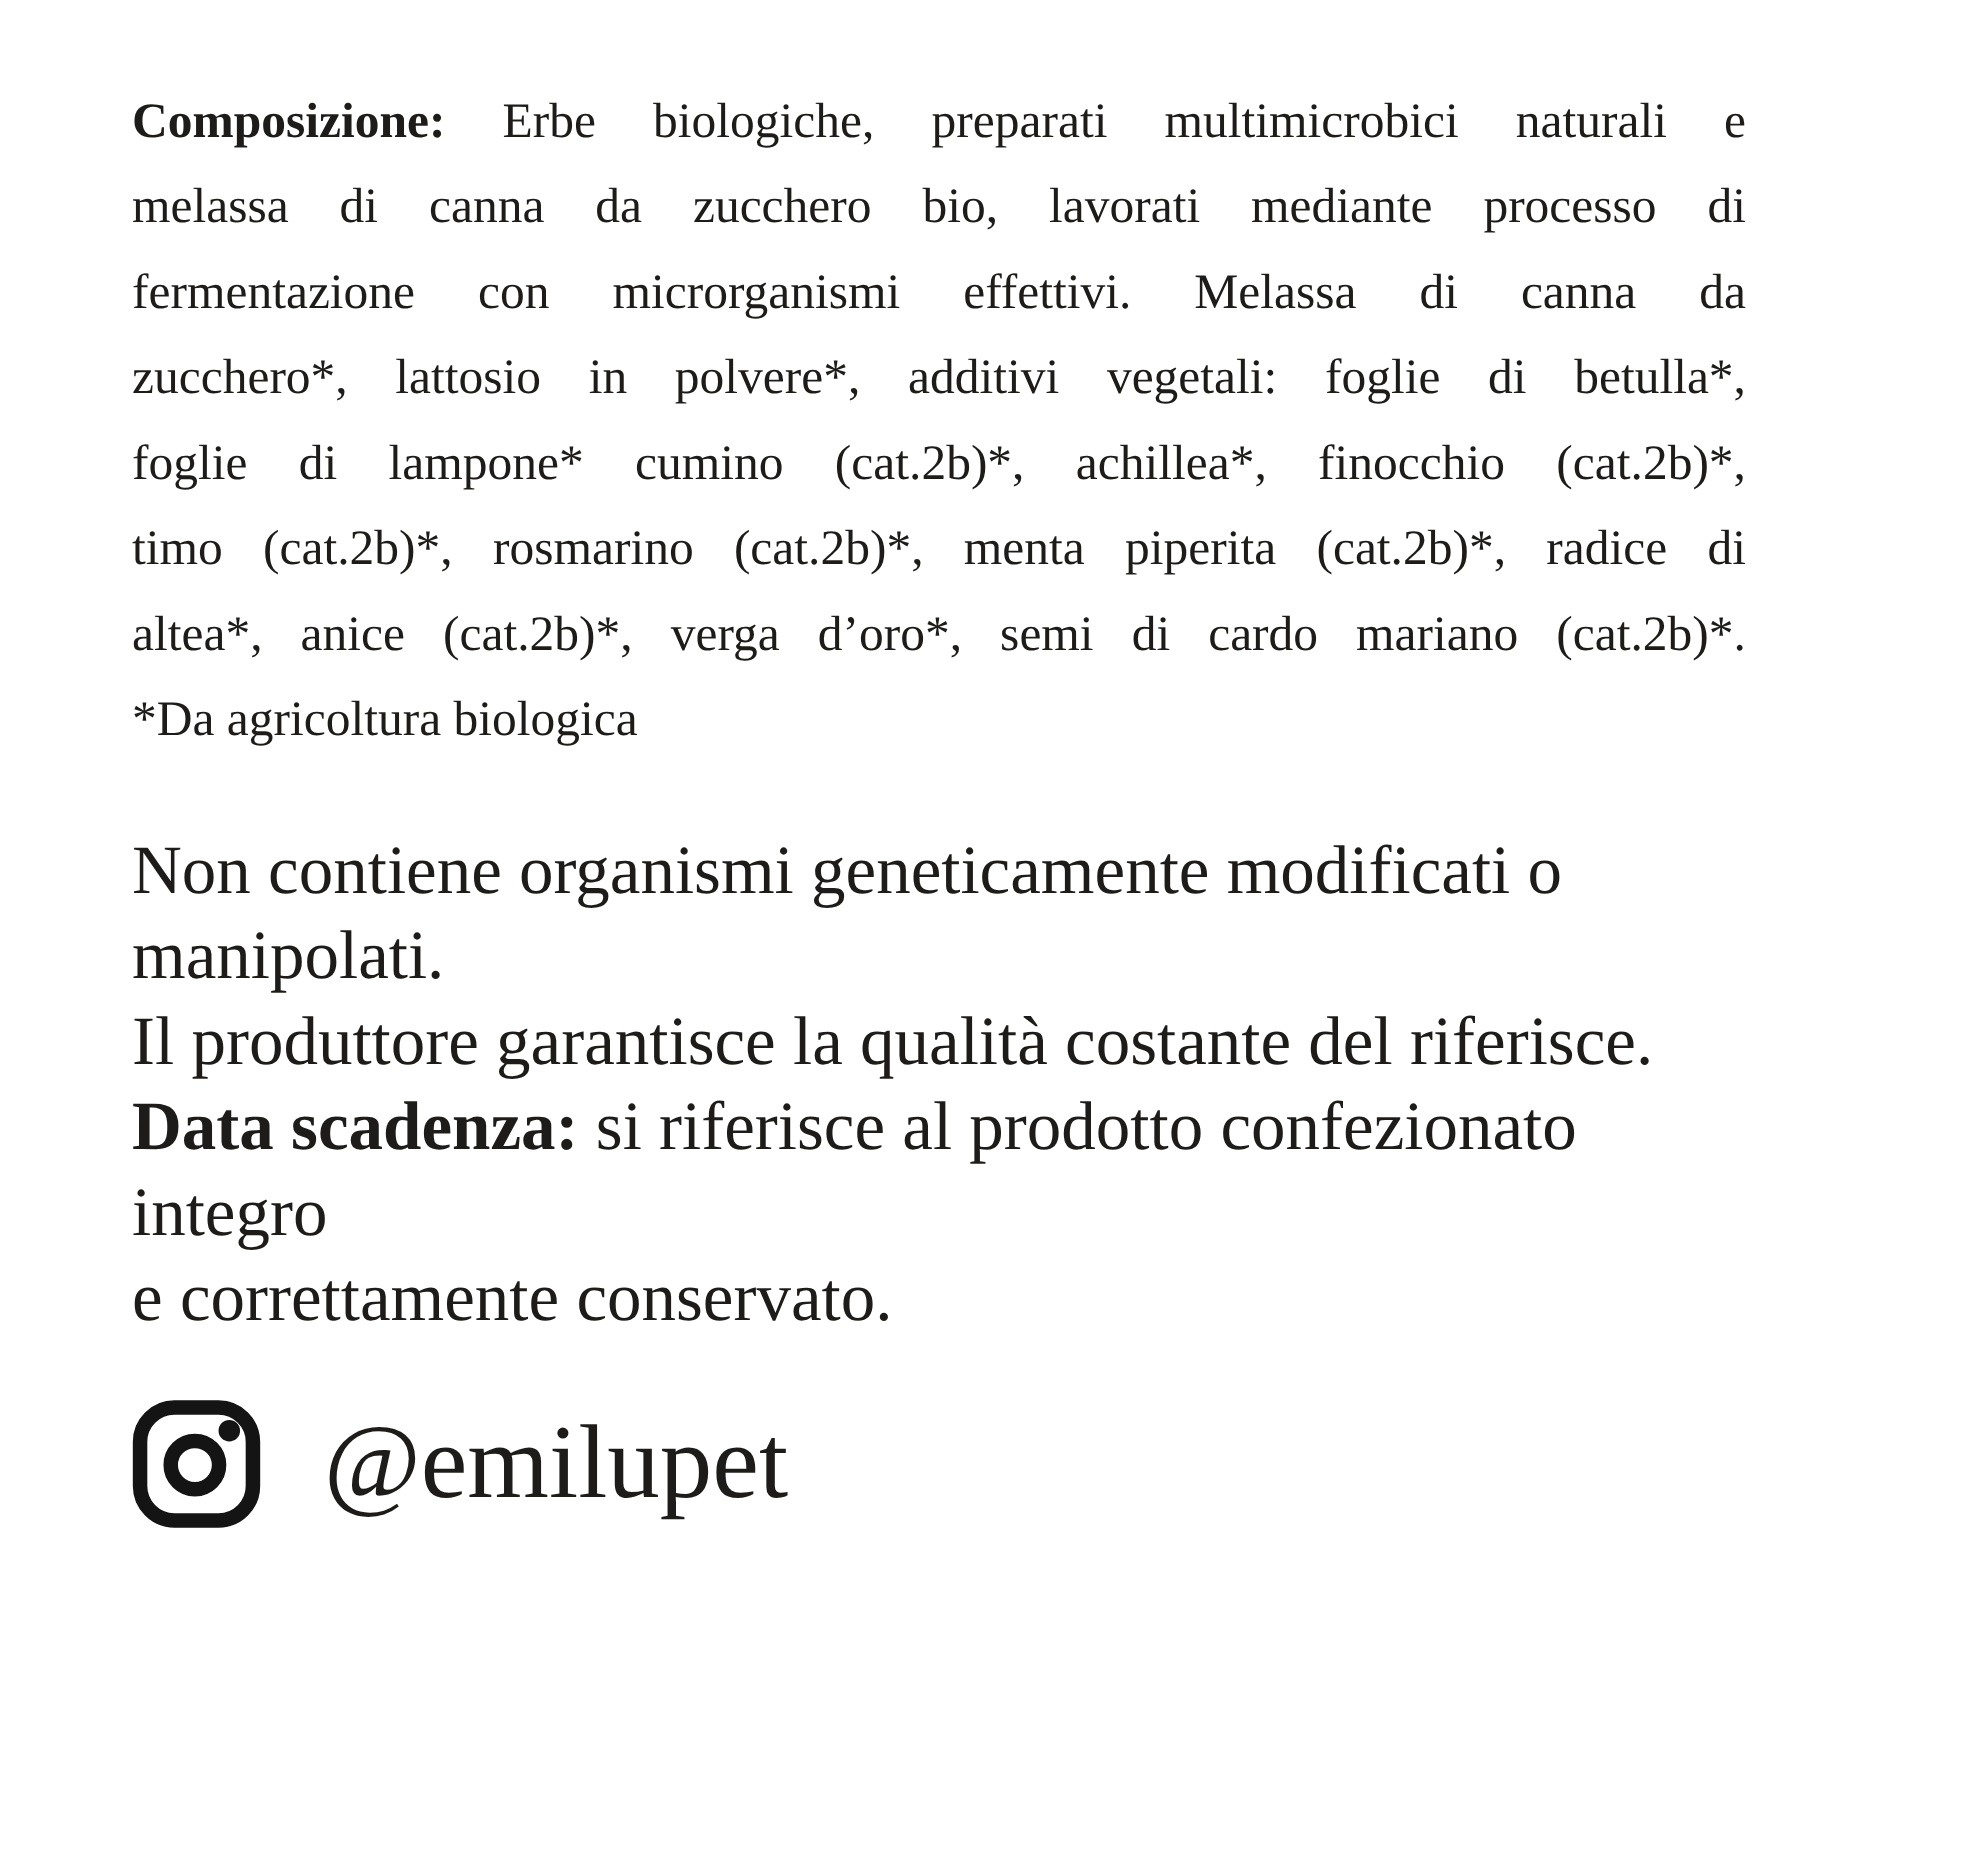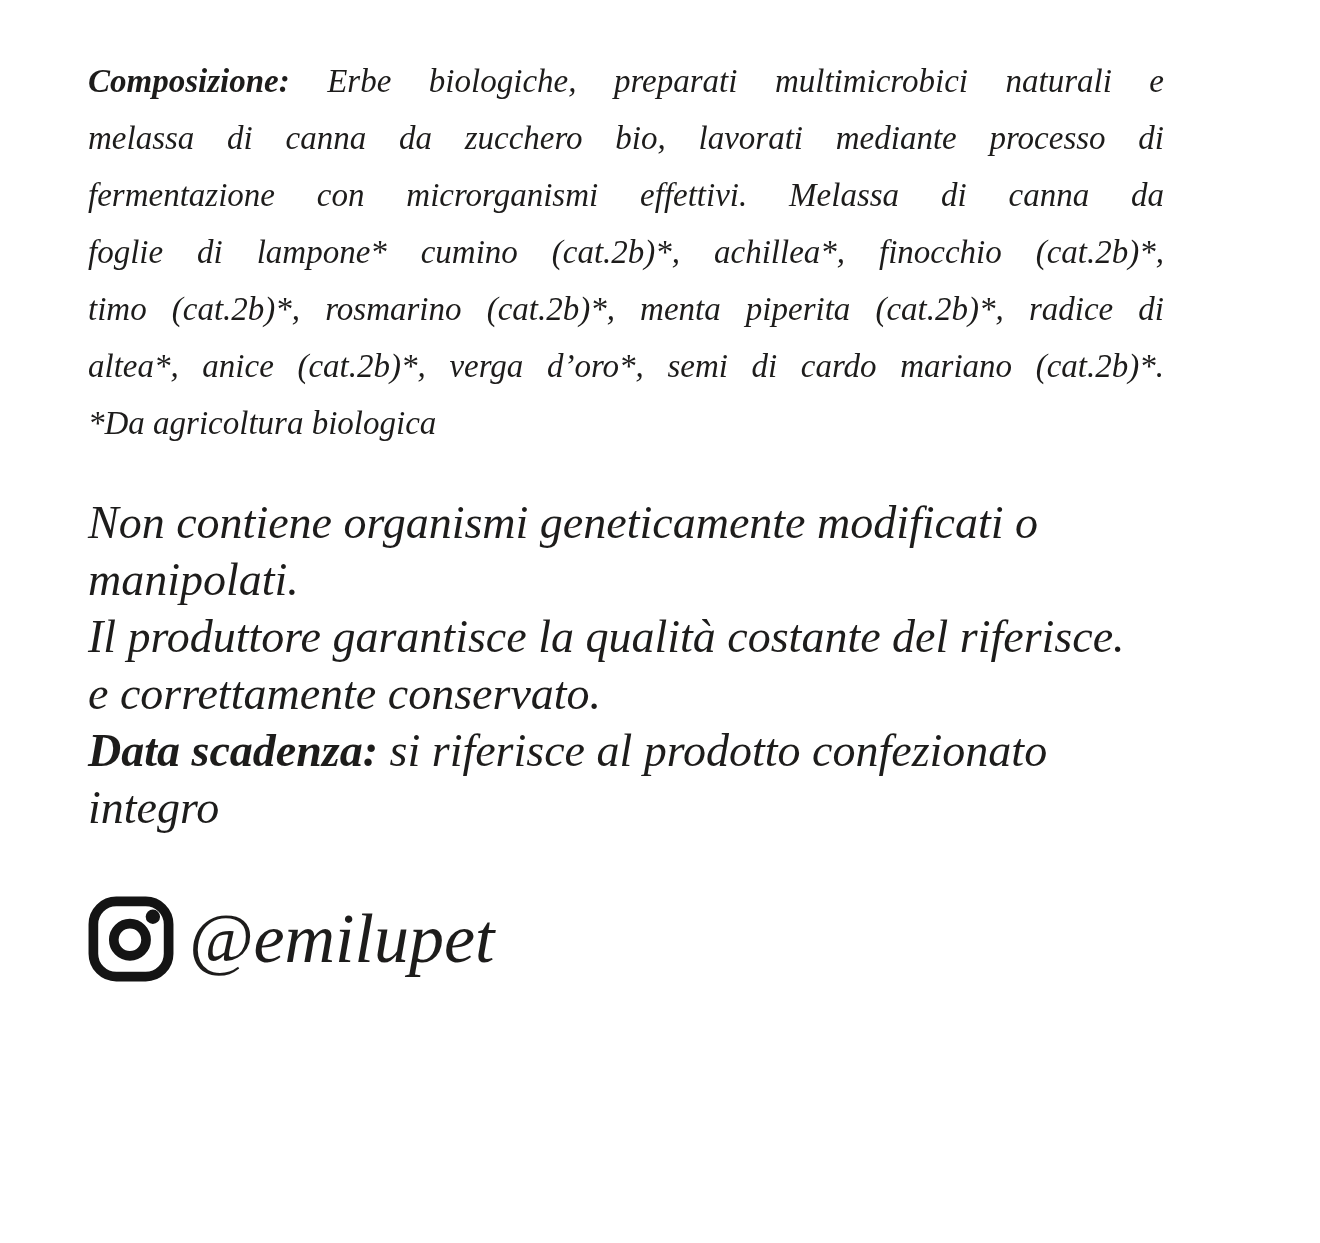--- a/index.html
+++ b/index.html
@@ -8,21 +8,20 @@
     height: 1243px;
     background: #ffffff;
     color: #1d1c1b;
     font-family: "Liberation Serif", "DejaVu Serif", serif;
     overflow: hidden;
   }
   .label {
     padding: 53px 44px 0 88px;
     box-sizing: border-box;
     width: 1208px;
-    font-style: italic;
   }
   p { margin: 0; }
 
   
   .composition {
     font-size: 33px;
     line-height: 57px;
   }
   .composition .just {
     text-align: justify;
@@ -33,48 +32,49 @@
   
   .info {
     margin-top: 42px;
     font-size: 46px;
     line-height: 57px;
   }
   .info strong { font-weight: bold; }
 
   
   .social {
-    margin-top: 60px;
+    margin-top: 40px;
     display: flex;
     align-items: center;
-    gap: 15px;
+    gap: 42px;
   }
   .ig-icon { display: inline-flex; width: 86px; height: 86px; }
   .handle { font-size: 70px; line-height: 86px; }
 </style>
 </head>
 <body>
 
 <div class="label">
 
   <section class="composition">
     <p class="just"><strong>Composizione:</strong><span> Erbe biologiche, preparati multimicrobici naturali e</span></p>
     <p class="just"><span>melassa di canna da zucchero bio, lavorati mediante processo di</span></p>
     <p class="just"><span>fermentazione con microrganismi effettivi. Melassa di canna da</span></p>
+    <p class="just"><span>zucchero*, lattosio in polvere*, additivi vegetali: foglie di betulla*,</span></p>
     <p class="just"><span>foglie di lampone* cumino (cat.2b)*, achillea*, finocchio (cat.2b)*,</span></p>
     <p class="just"><span>timo (cat.2b)*, rosmarino (cat.2b)*, menta piperita (cat.2b)*, radice di</span></p>
     <p class="just"><span>altea*, anice (cat.2b)*, verga d’oro*, semi di cardo mariano (cat.2b)*.</span></p>
     <p><span>*Da agricoltura biologica</span></p>
   </section>
 
   <section class="info">
     <p><span>Non contiene organismi geneticamente modificati o manipolati.</span></p>
     <p><span>Il produttore garantisce la qualità costante del riferisce.</span></p>
+    <p><strong>Data scadenza:</strong><span> si riferisce al prodotto confezionato integro</span></p>
     <p><span>e correttamente conservato.</span></p>
-    <p><strong>Data scadenza:</strong><span> si riferisce al prodotto confezionato integro</span></p>
   </section>
 
   <footer class="social">
     <span class="ig-icon">
       <svg width="86" height="86" viewBox="0 0 24 24" xmlns="http://www.w3.org/2000/svg" aria-hidden="true">
         <rect x="1.5" y="1.5" width="21" height="21" rx="6.4" fill="none" stroke="#141414" stroke-width="2.7"></rect>
         <circle cx="11.7" cy="12.2" r="4.5" fill="none" stroke="#141414" stroke-width="2.7"></circle>
         <circle cx="18.1" cy="5.8" r="2.0" fill="#141414"></circle>
       </svg>
     </span>

